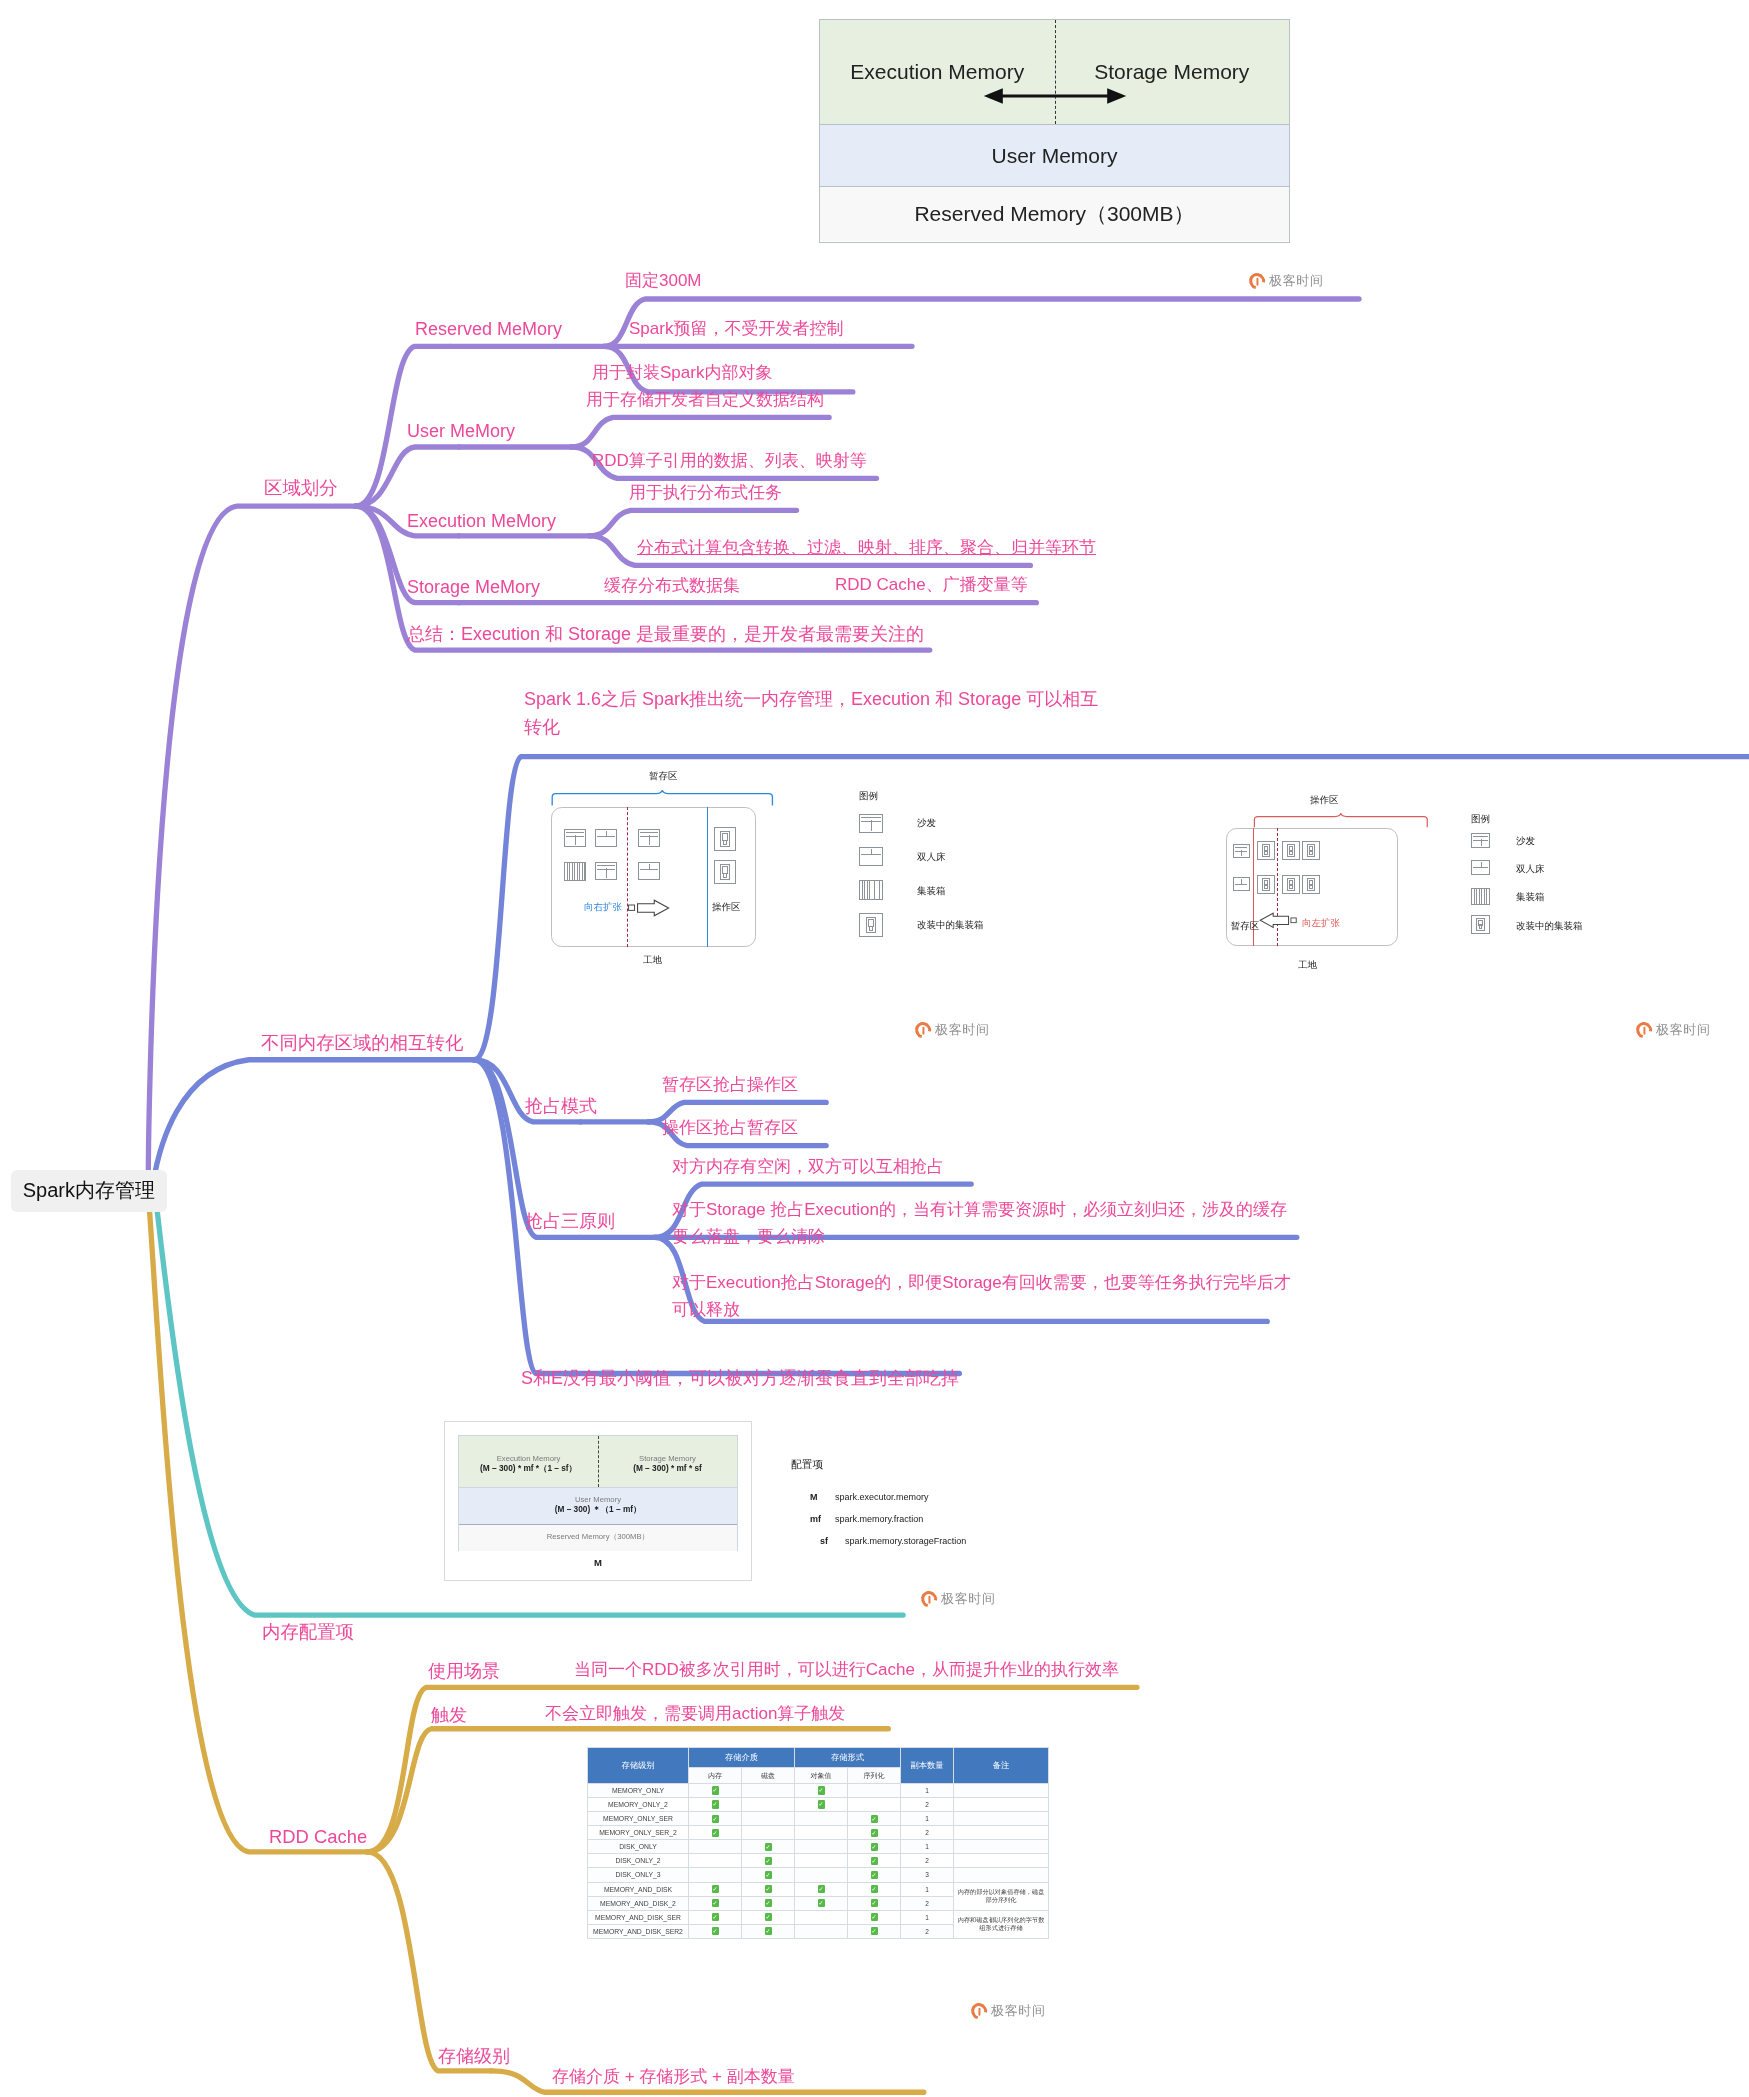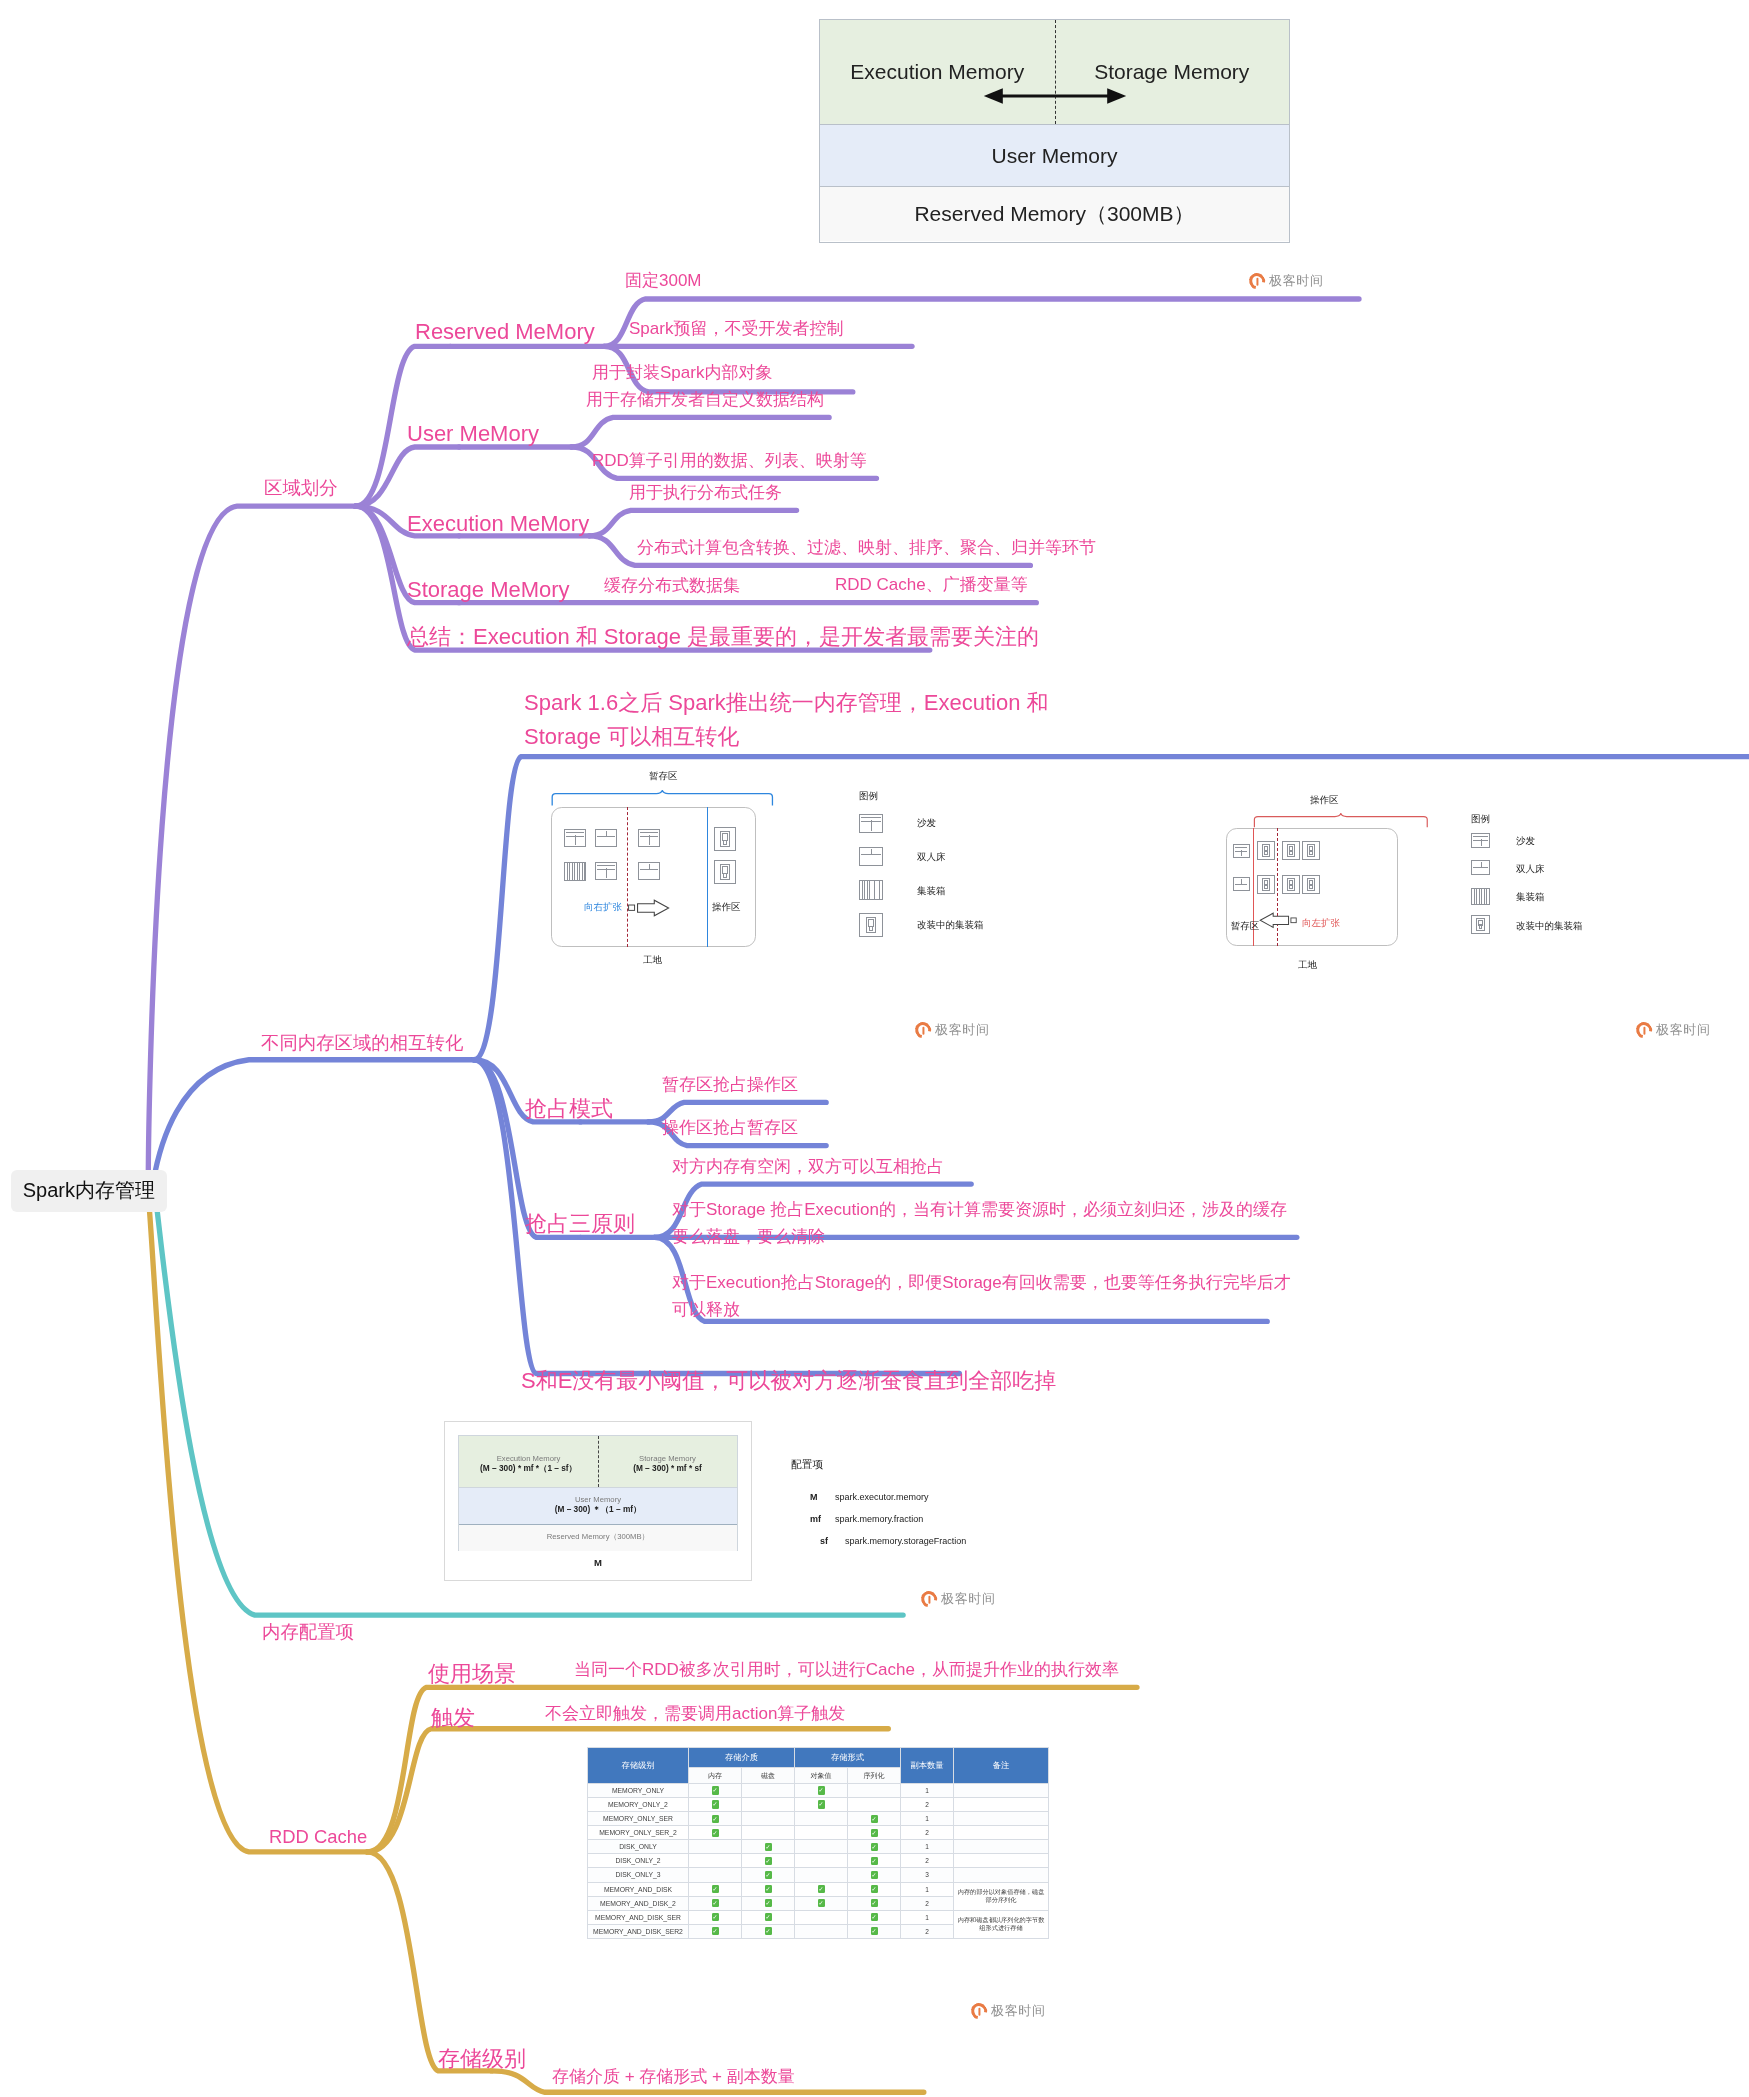--- a/index.html
+++ b/index.html
@@ -25,21 +25,21 @@
   .root-node {
     position:absolute;
     background:#f0f0f0;
     border-radius:6px;
     padding:7px 12px 8.3px 12px;
     font-size:20px;
     color:#111;
     white-space:nowrap;
   }
   .lvl1 { font-size:18.4px; }
-  .lvl2 { font-size:22px; }
+  .lvl2 { font-size:18px; }
   .lvl3 { font-size:17px; }
 
   
   .wm { position:absolute; display:flex; align-items:center; gap:4.1px; opacity:.95; }
   .wm .mark {
     width:16px; height:16px; border-radius:50% 50% 50% 50%/55% 55% 45% 45%;
     border:3px solid #e8743b; border-bottom-color:transparent; position:relative;
     transform:rotate(-34deg);
   }
   .wm .mark::after{
@@ -219,21 +219,21 @@
 <div class="node-txt lvl3" style="left:625px; top:269px;">固定300M</div>
 <div class="node-txt lvl3" style="left:629px; top:317px;">Spark预留，不受开发者控制</div>
 <div class="node-txt lvl3" style="left:592px; top:361px;">用于封装Spark内部对象</div>
 
 <div class="node-txt lvl2" style="left:407px; top:418px;">User MeMory</div>
 <div class="node-txt lvl3" style="left:586px; top:388px;">用于存储开发者自定义数据结构</div>
 <div class="node-txt lvl3" style="left:592px; top:449px;">RDD算子引用的数据、列表、映射等</div>
 
 <div class="node-txt lvl2" style="left:407px; top:508px;">Execution MeMory</div>
 <div class="node-txt lvl3" style="left:629px; top:481px;">用于执行分布式任务</div>
-<div class="node-txt lvl3" style="left:637px; top:536px;">分布式计算包含转换、过滤、映射、排序、聚合、归并等环节</div>
+<div class="node-txt lvl3" style="left:637px; top:536px;text-decoration:underline;">分布式计算包含转换、过滤、映射、排序、聚合、归并等环节</div>
 
 <div class="node-txt lvl2" style="left:407px; top:574px;">Storage MeMory</div>
 <div class="node-txt lvl3" style="left:604px; top:574px;">缓存分布式数据集</div>
 <div class="node-txt lvl3" style="left:835px; top:573px;">RDD Cache、广播变量等</div>
 
 <div class="node-txt lvl2" style="left:407px; top:621px;">总结：Execution 和 Storage 是最重要的，是开发者最需要关注的</div>
 
 <div class="node-txt lvl1" style="left:261px; top:1030px;">不同内存区域的相互转化</div>
 
 <div class="node-txt lvl2 wrap" style="left:524px; top:686px; width:580px; line-height:1.55;">Spark 1.6之后 Spark推出统一内存管理，Execution 和 Storage 可以相互转化</div>

